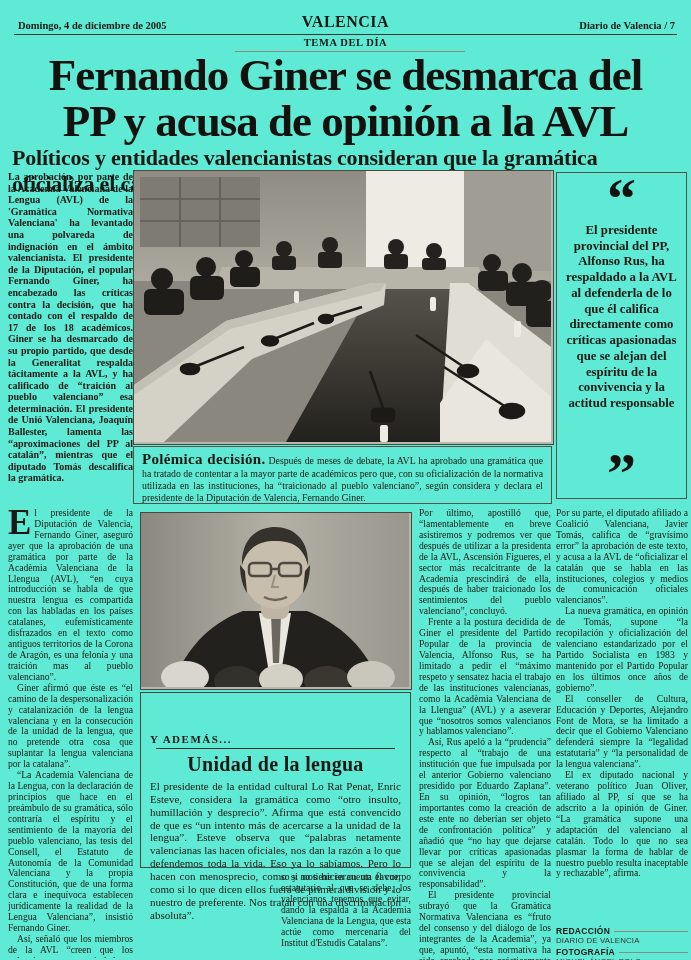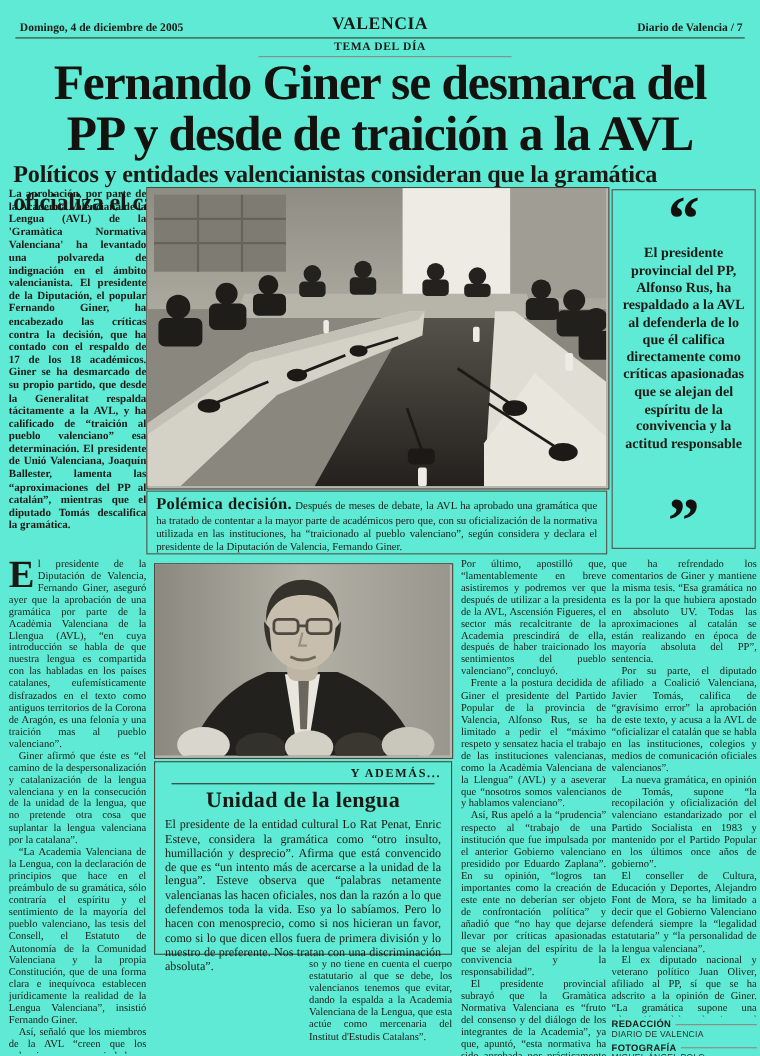--- a/index.html
+++ b/index.html
@@ -43,21 +43,21 @@
   .quote-glyph{font-size:58px;line-height:40px;font-weight:bold;color:#14120e;height:38px;}
   .quote-text{font-size:12.8px;font-weight:bold;line-height:1.23;margin-top:6px;}
   .quote-close{margin-top:auto;}
   
   .col1{left:8px;top:508px;width:125px;height:450px;}
   .col3{left:419px;top:508px;width:132px;height:452px;}
   .col4{left:556px;top:508px;width:132px;height:416px;}
   
   .side-box{left:140px;top:692px;width:271px;height:176px;border:1px solid #4a473f;
     box-sizing:border-box;padding:4px 9px;}
-  .side-kicker{text-align:right;font-size:11px;font-weight:bold;letter-spacing:1.5px;}
+  .side-kicker{text-align:left;font-size:11px;font-weight:bold;letter-spacing:1.5px;margin-top:36px;}
   .side-rule{border-top:1px solid #33302a;margin:3px 6px 4px 6px;}
   .side-title{text-align:center;font-size:20px;font-weight:bold;letter-spacing:.3px;margin:1px 0 4px 0;}
   .side-body{font-size:11px;line-height:1.17;text-align:justify;-webkit-hyphens:auto;hyphens:auto;}
   .mid-left{left:140px;top:872px;width:130px;height:86px;}
   .mid-right{left:281px;top:872px;width:130px;height:86px;}
   
   .credits{left:556px;top:926px;width:132px;font-family:"Liberation Sans","DejaVu Sans",sans-serif;}
   .credit-label{display:flex;align-items:center;font-size:8.5px;font-weight:bold;letter-spacing:.3px;}
   .credit-label::after{content:"";flex:1;border-top:1px solid #8d8a80;margin-left:4px;}
   .credit-value{font-size:7.8px;letter-spacing:.2px;margin-bottom:2px;color:#33302a;}
@@ -69,21 +69,21 @@
 
   <div class="abs hdr-date">Domingo, 4 de diciembre de 2005</div>
   <div class="abs hdr-section">VALENCIA</div>
   <div class="abs hdr-edition">Diario de Valencia / 7</div>
   <div class="abs hdr-rule"></div>
   <div class="abs kicker">TEMA DEL DÍA</div>
   <div class="abs kicker-rule"></div>
 
   <div class="abs headline">
     <div>Fernando Giner se desmarca del</div>
-    <div>PP y desde de traición a la AVL</div>
+    <div>PP y acusa de opinión a la AVL</div>
   </div>
   <div class="abs subhead">Políticos y entidades valencianistas consideran que la gramática oficializa el catalán</div>
 
   <div class="abs intro coltext">La aprobación, por parte de la Academia Valenciana de la Lengua (AVL) de la 'Gramàtica Normativa Valenciana' ha levantado una polvareda de indignación en el ámbito valencianista. El presidente de la Diputación, el popular Fernando Giner, ha encabezado las críticas contra la decisión, que ha contado con el respaldo de 17 de los 18 académicos. Giner se ha desmarcado de su propio partido, que desde la Generalitat respalda tácitamente a la AVL, y ha calificado de “traición al pueblo valenciano” esa determinación. El presidente de Unió Valenciana, Joaquín Ballester, lamenta las “aproximaciones del PP al catalán”, mientras que el diputado Tomás descalifica la gramática.</div>
 
   <div class="abs main-photo photo-frame">
     <svg width="417" height="271" viewBox="0 0 417 271">
       <defs>
         <linearGradient id="wall" x1="0" y1="0" x2="0" y2="1">
           <stop offset="0" stop-color="#8f8c83"></stop>
@@ -241,21 +241,20 @@
 
   <div class="abs col3 coltext">
     <p>Por último, apostilló que, “lamentablemente en breve asistiremos y podremos ver que después de utilizar a la presidenta de la AVL, Ascensión Figueres, el sector más recalcitrante de la Academia prescindirá de ella, después de haber traicionado los sentimientos del pueblo valenciano”, concluyó.</p>
     <p>Frente a la postura decidida de Giner el presidente del Partido Popular de la provincia de Valencia, Alfonso Rus, se ha limitado a pedir el “máximo respeto y sensatez hacia el trabajo de las instituciones valencianas, como la Acadèmia Valenciana de la Llengua” (AVL) y a aseverar que “nosotros somos valencianos y hablamos valenciano”.</p>
     <p>Así, Rus apeló a la “prudencia” respecto al “trabajo de una institución que fue impulsada por el anterior Gobierno valenciano presidido por Eduardo Zaplana”. En su opinión, “logros tan importantes como la creación de este ente no deberían ser objeto de confrontación política” y añadió que “no hay que dejarse llevar por críticas apasionadas que se alejan del espíritu de la convivencia y la responsabilidad”.</p>
     <p>El presidente provincial subrayó que la Gramàtica Normativa Valenciana es “fruto del consenso y del diálogo de los integrantes de la Academia”, ya que, apuntó, “esta normativa ha sido aprobada por prácticamente la totalidad de los académicos”.</p>
 
   </div>
 
   <div class="abs col4 coltext">
-    <p>que ha refrendado los comentarios de Giner y mantiene la misma tesis. “Esa gramática no es la por la que hubiera apostado en absoluto UV. Todas las aproximaciones al catalán se están realizando en época de mayoría absoluta del PP”, sentencia.</p>
     <p>Por su parte, el diputado afiliado a Coalició Valenciana, Javier Tomás, califica de “gravísimo error” la aprobación de este texto, y acusa a la AVL de “oficializar el catalán que se habla en las instituciones, colegios y medios de comunicación oficiales valencianos”.</p>
     <p>La nueva gramática, en opinión de Tomás, supone “la recopilación y oficialización del valenciano estandarizado por el Partido Socialista en 1983 y mantenido por el Partido Popular en los últimos once años de gobierno”.</p>
     <p>El conseller de Cultura, Educación y Deportes, Alejandro Font de Mora, se ha limitado a decir que el Gobierno Valenciano defenderá siempre la “legalidad estatutaria” y “la personalidad de la lengua valenciana”.</p>
     <p>El ex diputado nacional y veterano político Juan Oliver, afiliado al PP, sí que se ha adscrito a la opinión de Giner. “La gramática supone una adaptación del valenciano al catalán. Todo lo que no sea plasmar la forma de hablar de nuestro pueblo resulta inaceptable y rechazable”, afirma.</p>
   </div>
 
   <div class="abs credits">
     <div class="credit-label">REDACCIÓN</div>
     <div class="credit-value">DIARIO DE VALENCIA</div>
     <div class="credit-label">FOTOGRAFÍA</div>

